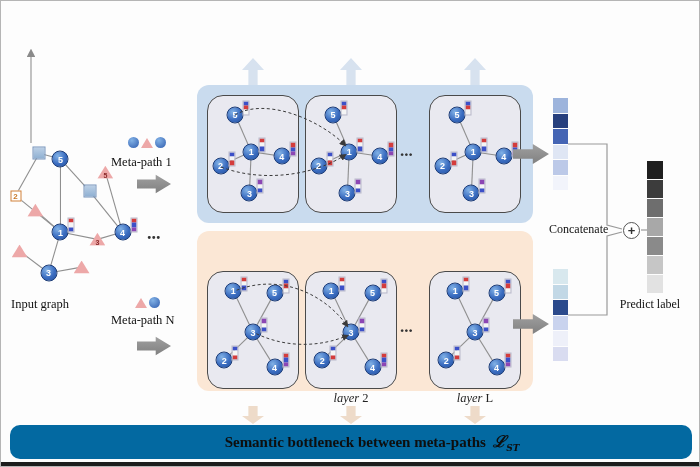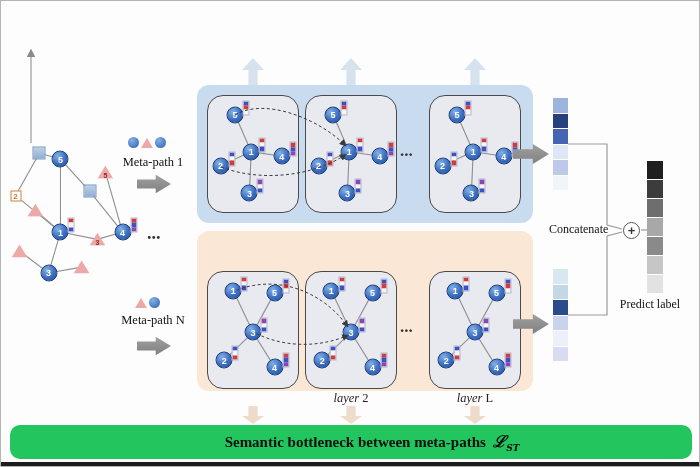--- a/index.html
+++ b/index.html
@@ -2,21 +2,21 @@
 <html><head>
 <meta charset="utf-8">
 <style>
   *{margin:0;padding:0;box-sizing:border-box;}
   body{background:#e9e9e9;font-family:"Liberation Serif",serif;}
   .fig{position:relative;width:700px;height:467px;background:#fdfdfd;border:1px solid #b5b5b5;overflow:hidden;}
   .bottom-strip{position:absolute;left:0;right:0;bottom:0;height:4px;background:#1c1c1c;}
 
   .banner{position:absolute;left:9px;width:682px;height:34px;border-radius:10px;display:flex;align-items:center;justify-content:center;gap:7px;font-weight:bold;font-size:15px;color:#0e0e0e;z-index:5;}
   .banner-top{top:8px;background:#cfe0f2;}
-  .banner-bottom{top:424px;background:#22c55e;padding-left:42px;}
+  .banner-bottom{top:424px;background:#0369a1;padding-left:42px;}
   .loss{font-style:italic;font-family:"DejaVu Serif",serif;font-size:16px;}
   .loss sub{font-size:9px;}
 
   .region{position:absolute;border-radius:12px;z-index:1;}
   .region-top{left:196px;top:84px;width:336px;height:138px;background:#c9dbee;}
   .region-bottom{left:196px;top:230px;width:336px;height:160px;background:#fbe7d5;}
 
   .gbox{position:absolute;width:92px;height:118px;border:1.5px solid #4a4a4a;border-radius:16px;background:#e9e9f0;}
   .row-ellipsis{position:absolute;font-weight:bold;font-size:17px;color:#333;z-index:2;}
   .dash-overlay{position:absolute;left:0;top:0;width:100%;height:100%;pointer-events:none;z-index:3;}
@@ -28,21 +28,21 @@
   .n-label{font:bold 9px "Liberation Sans",sans-serif;color:#fff;}
   .node.square{width:13px;height:13px;background:linear-gradient(#bcd0e6,#8fb0d2);border:1px solid #7694bc;}
   .node.triangle{width:16px;height:13px;background:#eda8a8;clip-path:polygon(50% 0,0 100%,100% 100%);}
   .tri-label{position:absolute;bottom:0;font:bold 7px "Liberation Sans",sans-serif;color:#8a2a2a;}
   .node.badge{width:11px;height:11px;background:#fff;border:1px solid #d08038;}
   .node.badge .n-label{color:#c87828;font:bold 8px "Liberation Sans",sans-serif;}
   .feat{position:absolute;left:calc(100% + 1px);top:-6px;width:5px;height:13px;display:flex;flex-direction:column;outline:1px solid #b9b9c9;}
   .feat div{flex:1;}
 
   .input-graph{position:absolute;left:8px;top:142px;width:132px;height:146px;z-index:2;}
-  .side-label{position:absolute;font-size:12.5px;color:#111;text-align:center;z-index:5;}
+  .side-label{position:absolute;font-size:12.5px;color:#111;text-align:left;z-index:5;}
   .mp-icon{position:absolute;display:flex;align-items:flex-end;gap:2px;z-index:2;}
   .mp-dot{width:11px;height:11px;border-radius:50%;background:radial-gradient(circle at 35% 30%,#82b2e6,#2f5cae);}
   .mp-tri{width:12px;height:10px;background:#eda8a8;clip-path:polygon(50% 0,0 100%,100% 100%);}
 
   .arrow-right{position:absolute;background:linear-gradient(180deg,#a3a3a3,#7d7d7d);clip-path:polygon(0 30%,55% 30%,55% 8%,100% 50%,55% 92%,55% 70%,0 70%);z-index:2;}
   .arrow-up{position:absolute;width:22px;height:27px;background:#d7e2ef;clip-path:polygon(50% 0,100% 44%,71% 44%,71% 100%,29% 100%,29% 44%,0 44%);z-index:2;}
   .arrow-down{position:absolute;width:22px;height:18px;background:#eedbc9;clip-path:polygon(50% 100%,100% 56%,71% 56%,71% 0,29% 0,29% 56%,0 56%);z-index:2;}
 
   .layer-label{position:absolute;width:92px;text-align:center;font-size:12.5px;color:#222;z-index:5;}
   .layer-label i{font-style:italic;}
@@ -111,20 +111,21 @@
           <div style="background: rgb(60, 80, 200);"></div>
           <div style="background: rgb(140, 70, 180);"></div>
         </div>
       </div>
       <div class="node triangle" style="left: 8%; top: 74%;"></div>
       <div class="node circle" style="left: 30%; top: 89%;">
         <span class="n-label">3</span>
       </div>
       <div class="node triangle" style="left: 55%; top: 85%;"></div>
     </div>
+  <div class="side-label" style="left:10px;top:296px;width:130px;">Input graph</div>
 
   <div class="mp-icon" style="left:127px;top:136px;">
     <span class="mp-dot"></span>
     <span class="mp-tri"></span>
     <span class="mp-dot"></span>
   </div>
   <div class="side-label" style="left:110px;top:154px;width:84px;">Meta-path 1</div>
   <div class="arrow-right" style="left:136px;top:172px;width:34px;height:22px;"></div>
 
   <div class="big-ellipsis" style="left:146px;top:222px;">...</div>

